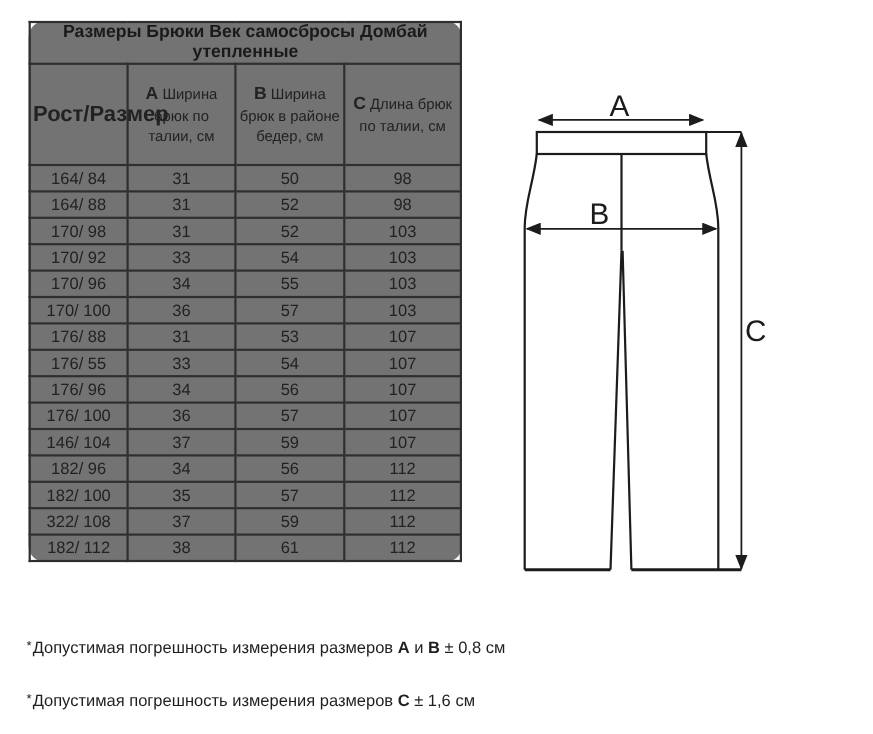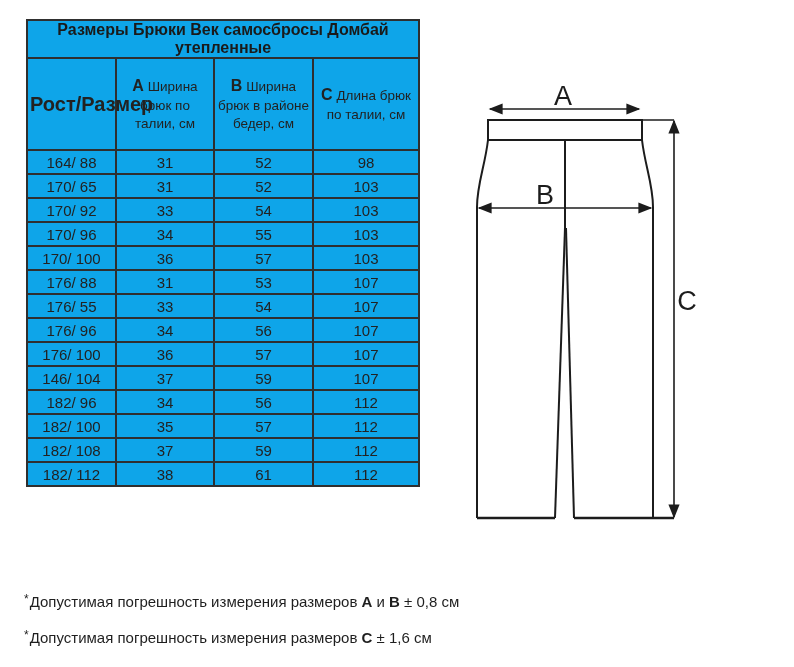--- a/index.html
+++ b/index.html
@@ -21,21 +21,22 @@
   }
 
   
   table.size-table {
     position: absolute;
     left: 26px;
     top: 19px;
     width: 392px;
     border-collapse: collapse;
     table-layout: fixed;
-    background: #0ea5e9;
+    background: #737373;
+    border-radius: 15px;
   }
   table.size-table th,
   table.size-table td {
     border: 2px solid #2f2f2f;
     text-align: center;
     vertical-align: middle;
     padding: 0 2px;
     color: #222222;
   }
   tr.title-row th {
@@ -81,21 +82,21 @@
 
   
   .note {
     position: absolute;
     left: 24px;
     margin: 0;
     font-size: 15px;
     color: #1f1f1f;
     white-space: nowrap;
   }
-  .note.n1 { top: 581px; margin-top: 12px; }
+  .note.n1 { top: 581px; }
   .note.n2 { top: 629px; }
   .note b { font-weight: 700; }
   .ast {
     display: inline-block;
     font-size: 12px;
     vertical-align: top;
     position: relative;
     top: -1px;
     margin-right: 1px;
   }
@@ -118,27 +119,33 @@
       </tr>
       <tr class="header-row">
         <th class="rost">Рост/Размер</th>
         <th><span class="hdr-letter">A</span> <span>Ширина брюк по талии, см</span></th>
         <th><span class="hdr-letter">B</span> <span>Ширина брюк в районе бедер, см</span></th>
         <th><span class="hdr-letter">C</span> <span>Длина брюк по талии, см</span></th>
       </tr>
     </thead>
     <tbody id="rows-body">
         <tr>
+          <td>164/ 84</td>
+          <td>31</td>
+          <td>50</td>
+          <td>98</td>
+        </tr>
+        <tr>
           <td>164/ 88</td>
           <td>31</td>
           <td>52</td>
           <td>98</td>
         </tr>
         <tr>
-          <td>170/ 65</td>
+          <td>170/ 98</td>
           <td>31</td>
           <td>52</td>
           <td>103</td>
         </tr>
         <tr>
           <td>170/ 92</td>
           <td>33</td>
           <td>54</td>
           <td>103</td>
         </tr>
@@ -190,21 +197,21 @@
           <td>56</td>
           <td>112</td>
         </tr>
         <tr>
           <td>182/ 100</td>
           <td>35</td>
           <td>57</td>
           <td>112</td>
         </tr>
         <tr>
-          <td>182/ 108</td>
+          <td>322/ 108</td>
           <td>37</td>
           <td>59</td>
           <td>112</td>
         </tr>
         <tr>
           <td>182/ 112</td>
           <td>38</td>
           <td>61</td>
           <td>112</td>
         </tr>

